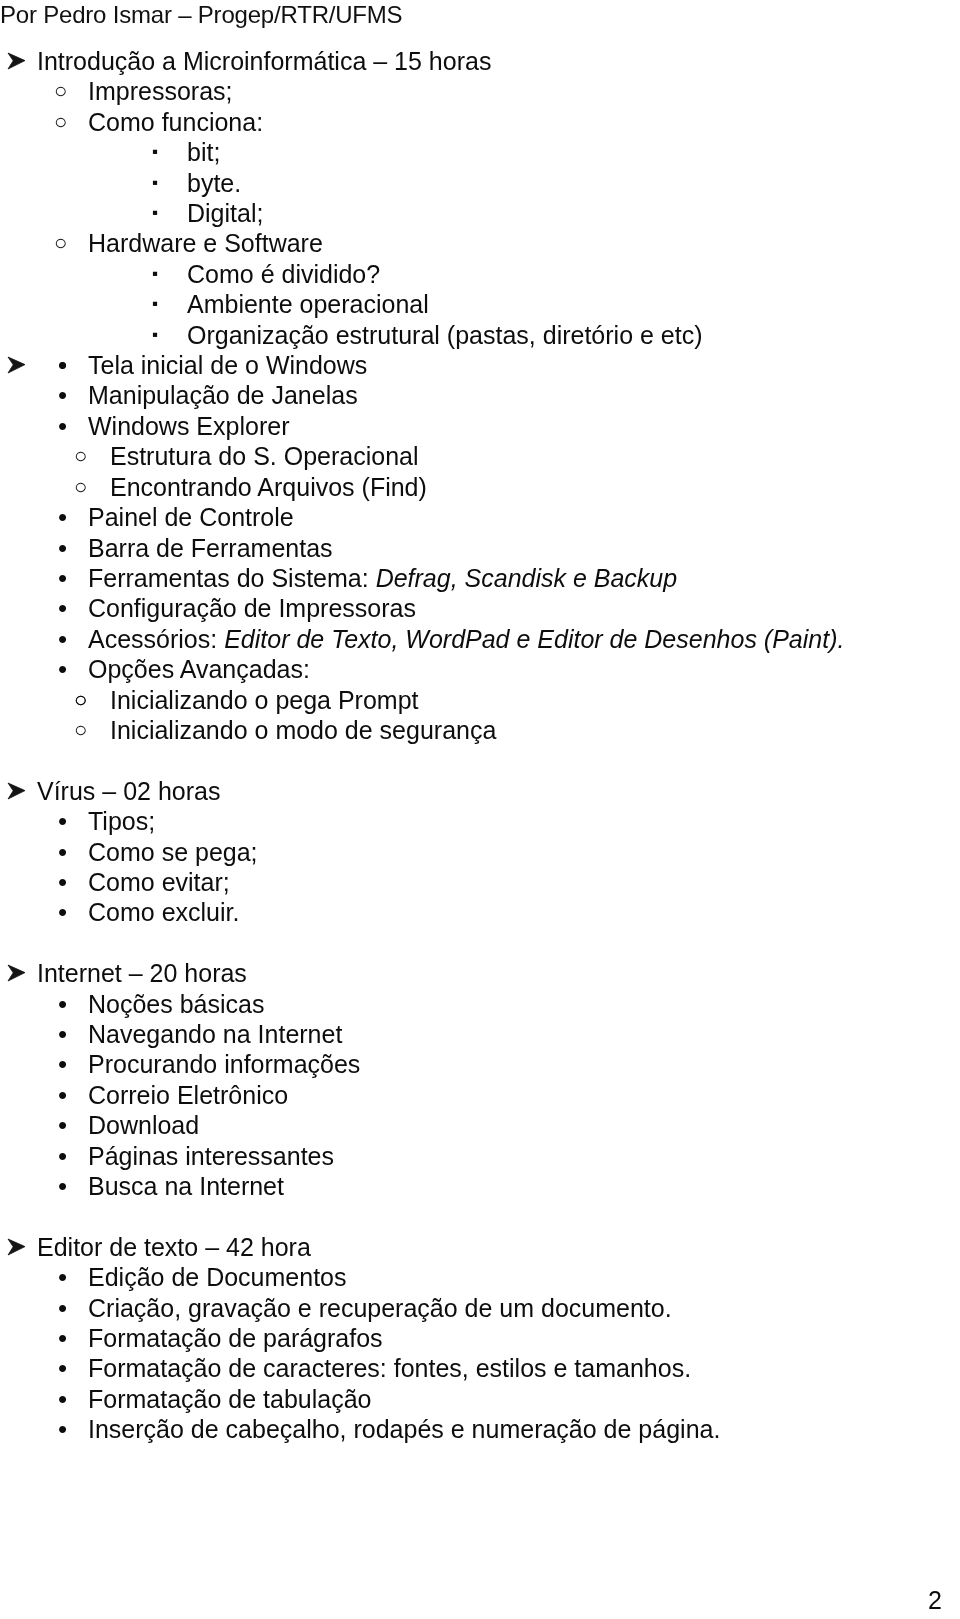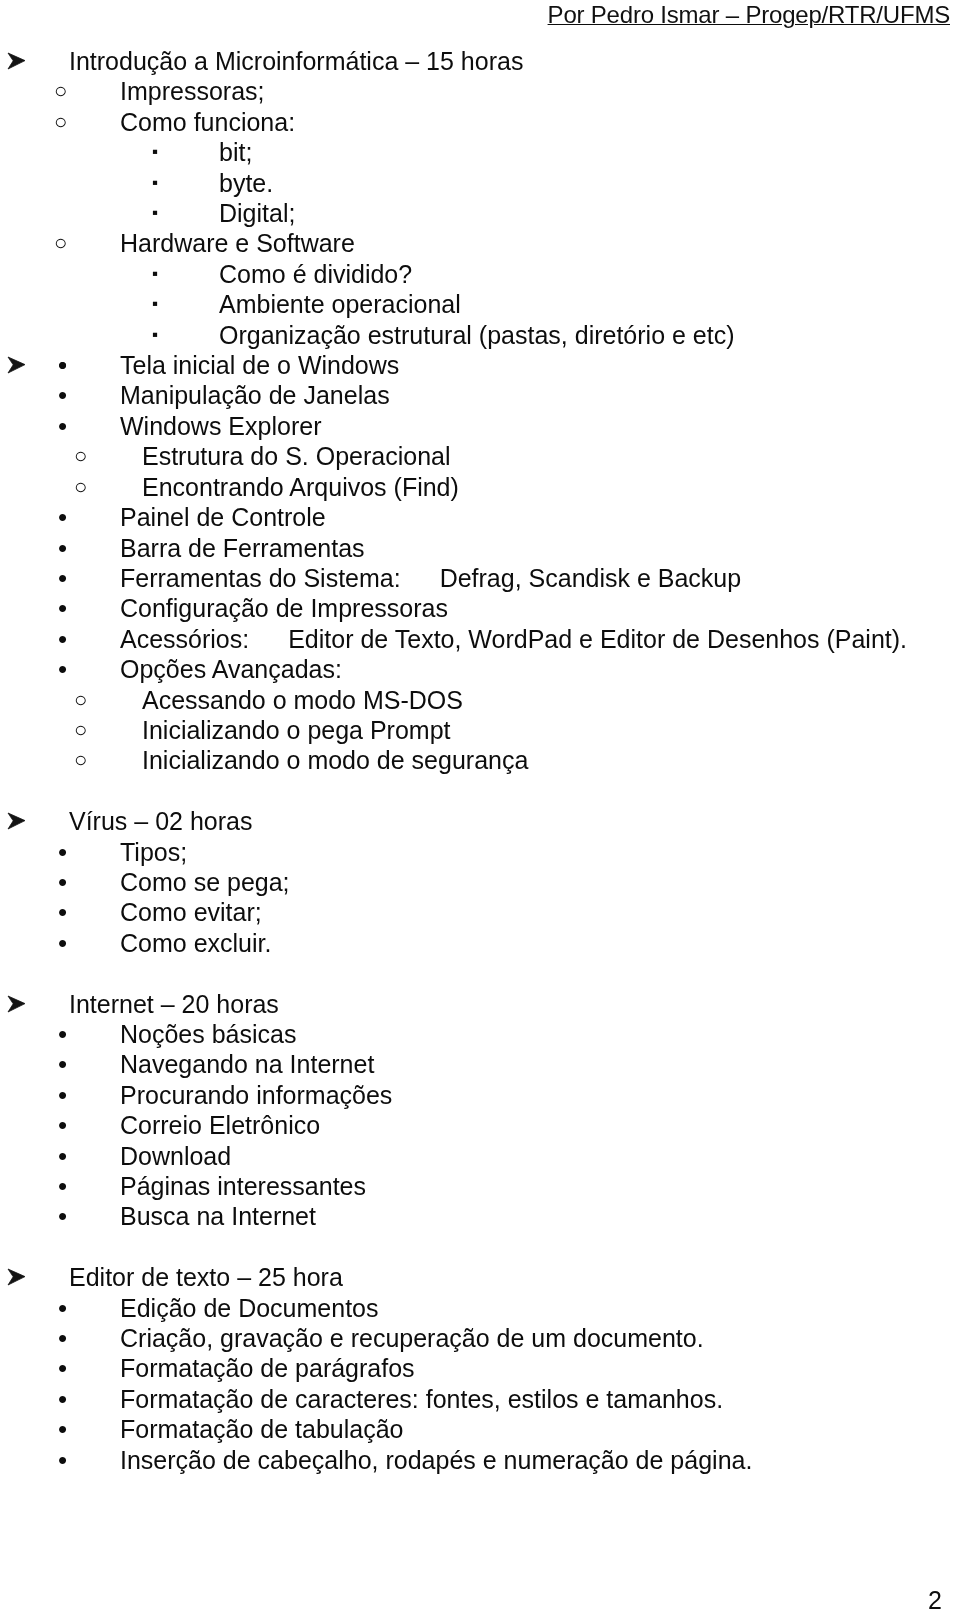--- a/index.html
+++ b/index.html
@@ -25,24 +25,23 @@
     box-sizing: border-box;
   }
 
   
   .page-header {
     position: absolute;
     top: 0px;
     left: 0px;
     width: 960px;
     height: 40px;
-    text-align: right;
+    text-align: left;
     padding-right: 10px;
     box-sizing: border-box;
-    text-decoration: underline;
   }
   .page-header .header-text {
     font-size: 24px;
     line-height: 30px;
     letter-spacing: -0.2px;
     color: #111111;
     white-space: nowrap;
   }
 
   
@@ -54,22 +53,22 @@
   }
 
   .line {
     position: relative;
     display: block;
     font-size: 25px;
     line-height: 30.4px;
     white-space: nowrap;
     color: #0d0d0d;
   }
-  .line .txt { display: inline; margin-left: 32px; }
-  .line .it { }
+  .line .txt { display: inline; }
+  .line .it { font-style: italic; }
 
   .bullet {
     position: absolute;
     display: inline-block;
     text-align: left;
     line-height: 30.4px;
     color: #0d0d0d;
     user-select: none;
   }
 
@@ -250,21 +249,20 @@
       <span class="txt">Acessórios: </span><span class="txt it">Editor de Texto, WordPad e Editor de Desenhos (Paint).</span>
     </div>
 
     <div class="line lvl2d">
       <span class="bullet dot">•</span>
       <span class="txt">Opções Avançadas:</span>
     </div>
 
     <div class="line lvl2h">
       <span class="bullet circ">○</span>
-      <span class="txt">Acessando o modo MS-DOS</span>
     </div>
 
     <div class="line lvl2h">
       <span class="bullet circ">○</span>
       <span class="txt">Inicializando o pega Prompt</span>
     </div>
 
     <div class="line lvl2h">
       <span class="bullet circ">○</span>
       <span class="txt">Inicializando o modo de segurança</span>
@@ -351,21 +349,21 @@
 
     <span class="spacer"></span>
 
     <div class="line lvl1">
       <span class="bullet">
         <svg class="arrow-glyph" width="26" height="26" viewBox="0 0 26 26" aria-hidden="true">
           <path d="M4 5 L21 12.6 L4 21 L9.2 12.8 Z" fill="#141414"></path>
           <path d="M4 5 L21 12.6 L4 21 L9.2 12.8 Z" fill="none" stroke="#141414" stroke-width="0.8"></path>
         </svg>
       </span>
-      <span class="txt">Editor de texto – 25 hora</span>
+      <span class="txt">Editor de texto – 42 hora</span>
     </div>
 
     <div class="line lvl2d">
       <span class="bullet dot">•</span>
       <span class="txt">Edição de Documentos</span>
     </div>
 
     <div class="line lvl2d">
       <span class="bullet dot">•</span>
       <span class="txt">Criação, gravação e recuperação de um documento.</span>

